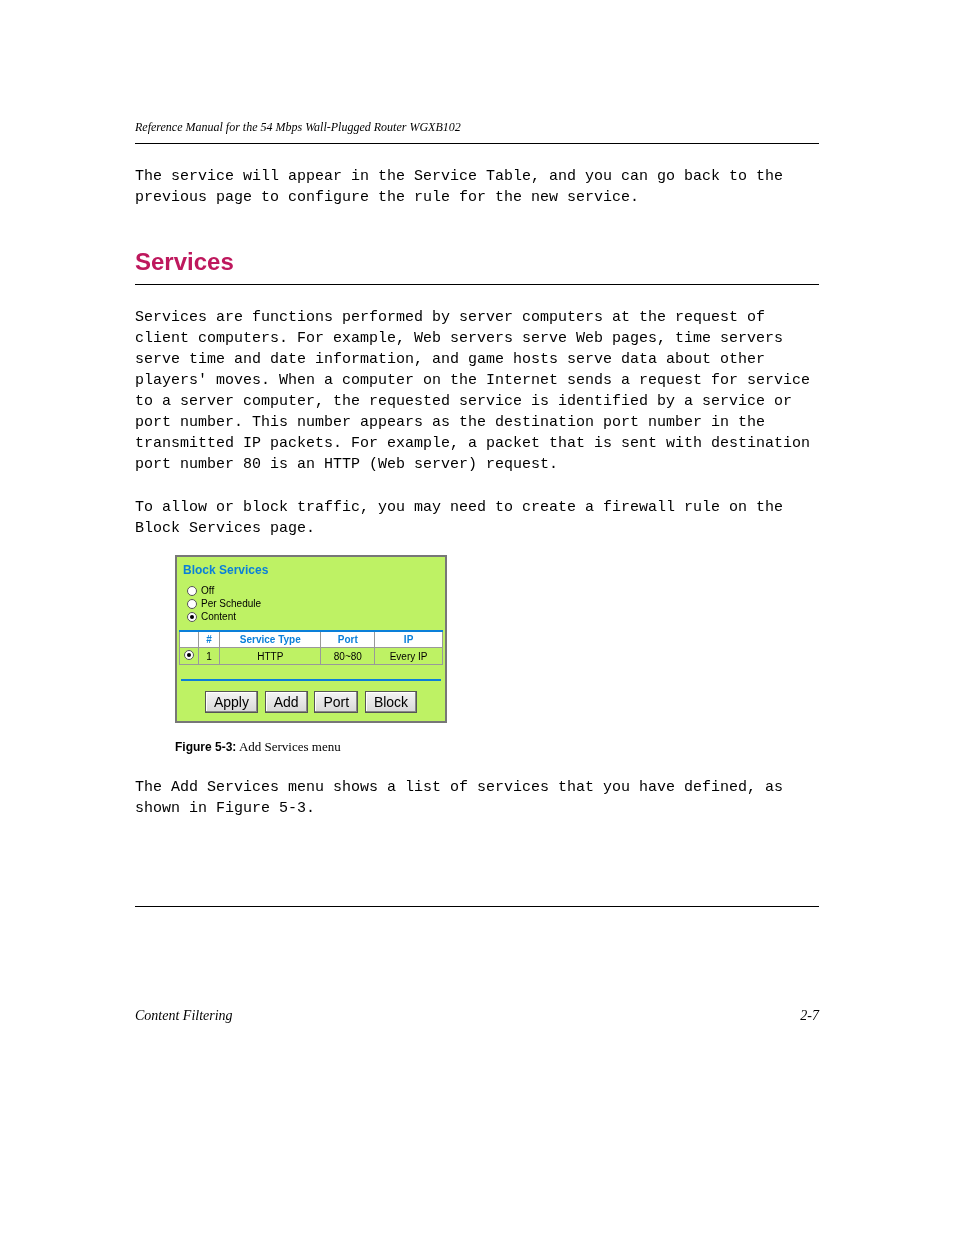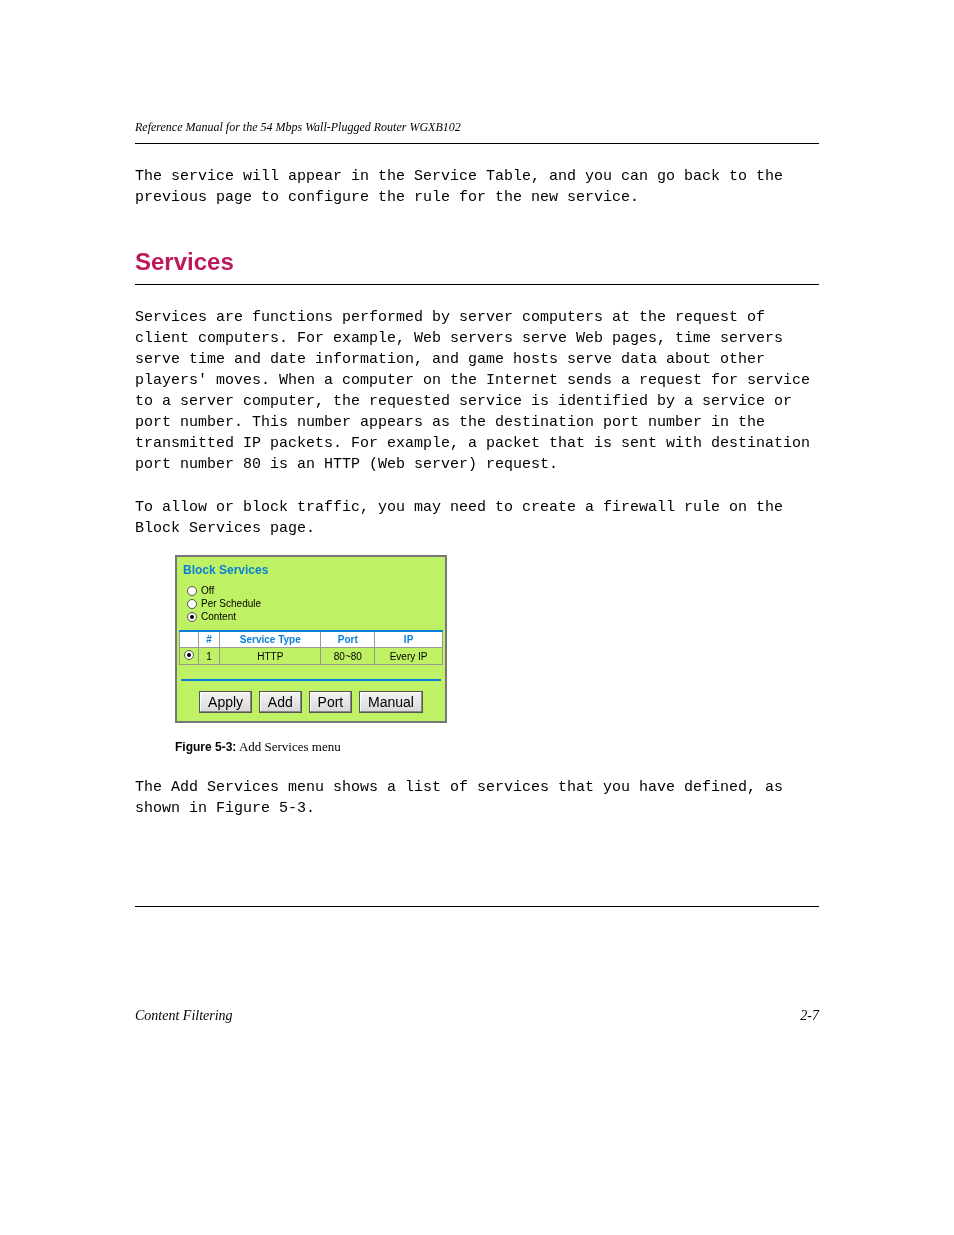--- a/index.html
+++ b/index.html
@@ -202,21 +202,21 @@
         </tr>
       </tbody>
     </table>
 
     <hr class="bs-sep">
 
     <div class="bs-buttons">
       <button class="bs-btn">Apply</button>
       <button class="bs-btn">Add</button>
       <button class="bs-btn">Port</button>
-      <button class="bs-btn">Manual</button>
+      <button class="bs-btn">Block</button>
     </div>
   </div>
 
   <div class="fig-caption">
     <b>Figure 5-3:</b><span> Add Services menu</span>
   </div>
 
   <p class="body-text">
     <span>The Add Services menu shows a list of services that you have defined, as shown in</span>
     <span>Figure 5-3</span><span>.</span>

